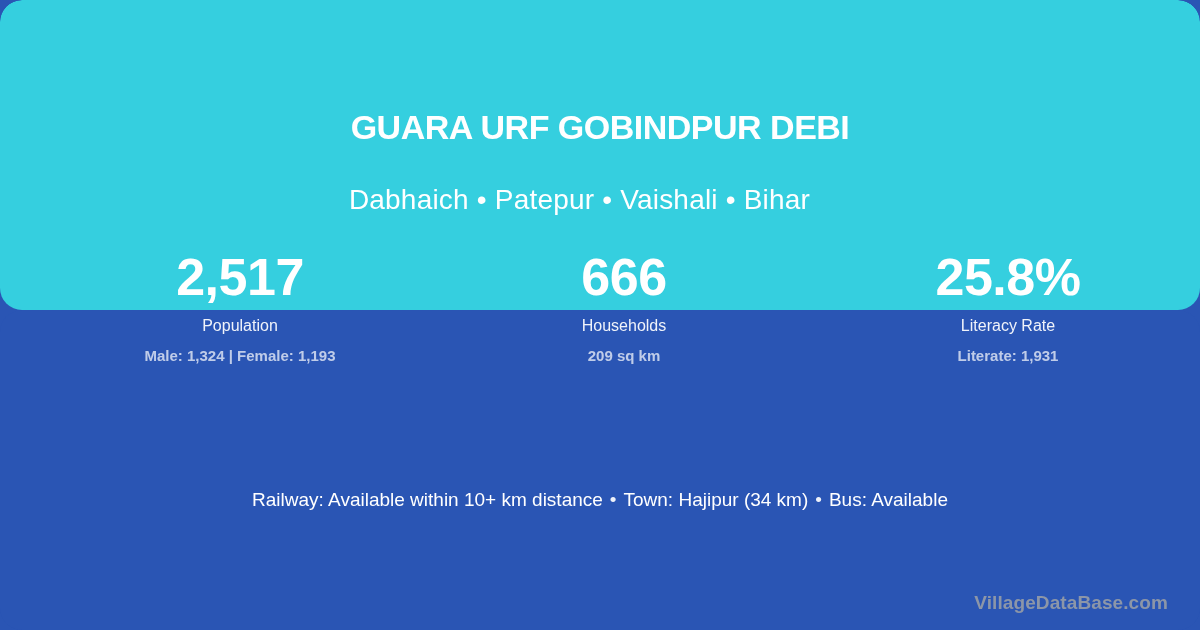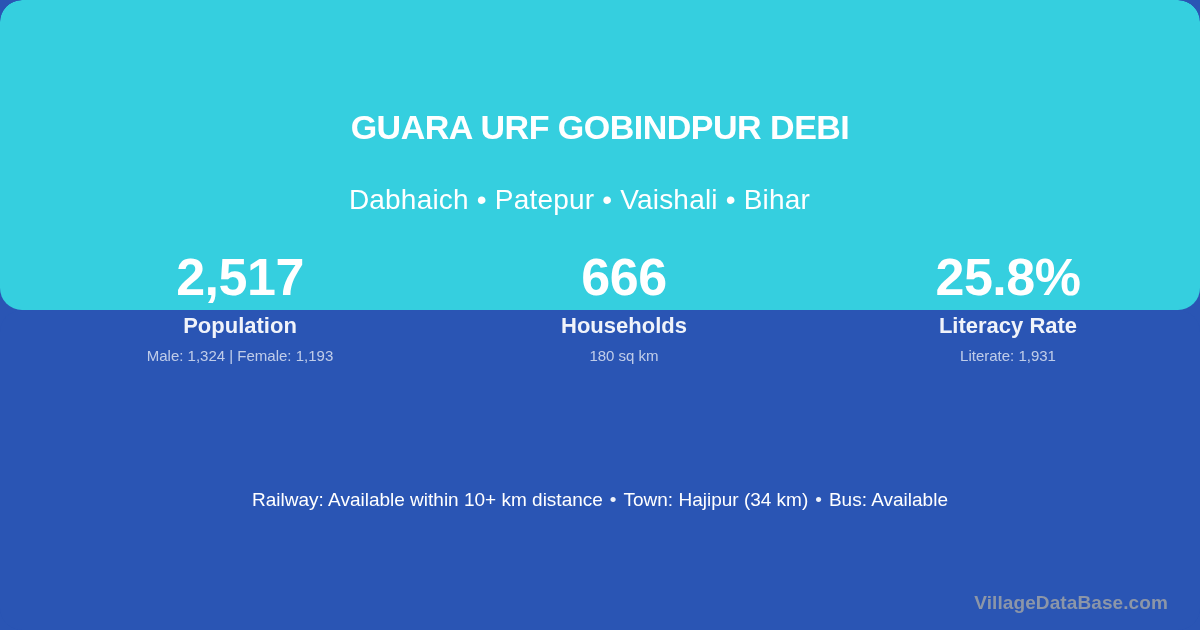--- a/index.html
+++ b/index.html
@@ -98,31 +98,31 @@
     font-size:52px;
     font-weight:800;
     line-height:62px;
     letter-spacing:-0.5px;
     white-space:nowrap;
   }
   .stat-label {
     display:block;
     margin-top:4px;
     color:rgba(255,255,255,0.93);
-    font-size:22px;
-    font-weight:700;
+    font-size:16px;
+    font-weight:400;
     line-height:27px;
     white-space:nowrap;
   }
   .stat-detail {
     display:block;
     margin-top:7px;
     color:rgba(255,255,255,0.70);
     font-size:15px;
-    font-weight:400;
+    font-weight:700;
     line-height:19px;
     white-space:nowrap;
   }
 
   
   #info-line {
     position:absolute;
     left:0;
     top:487px;
     width:1200px;
@@ -169,21 +169,21 @@
 
       <div class="stat">
         <span class="stat-value">2,517</span>
         <span class="stat-label">Population</span>
         <span class="stat-detail">Male: 1,324 | Female: 1,193</span>
       </div>
 
       <div class="stat">
         <span class="stat-value">666</span>
         <span class="stat-label">Households</span>
-        <span class="stat-detail">180 sq km</span>
+        <span class="stat-detail">209 sq km</span>
       </div>
 
       <div class="stat">
         <span class="stat-value">25.8%</span>
         <span class="stat-label">Literacy Rate</span>
         <span class="stat-detail">Literate: 1,931</span>
       </div>
 
     </div>
 

